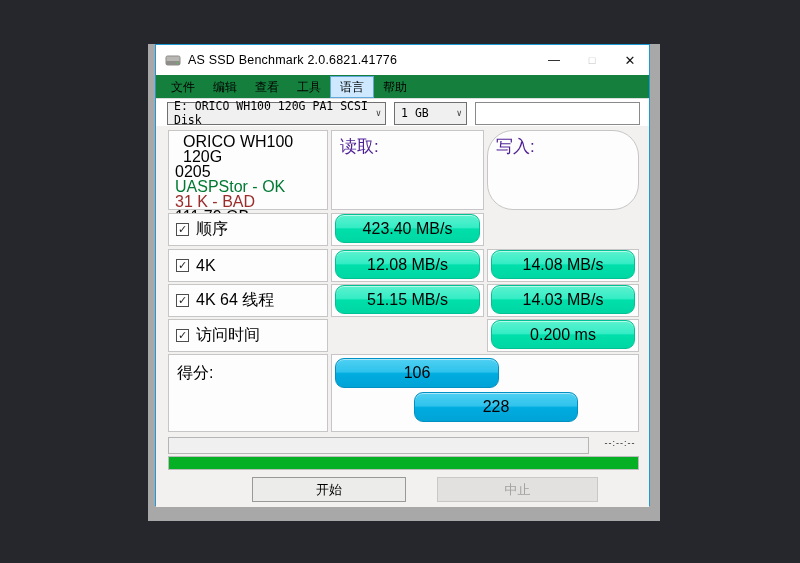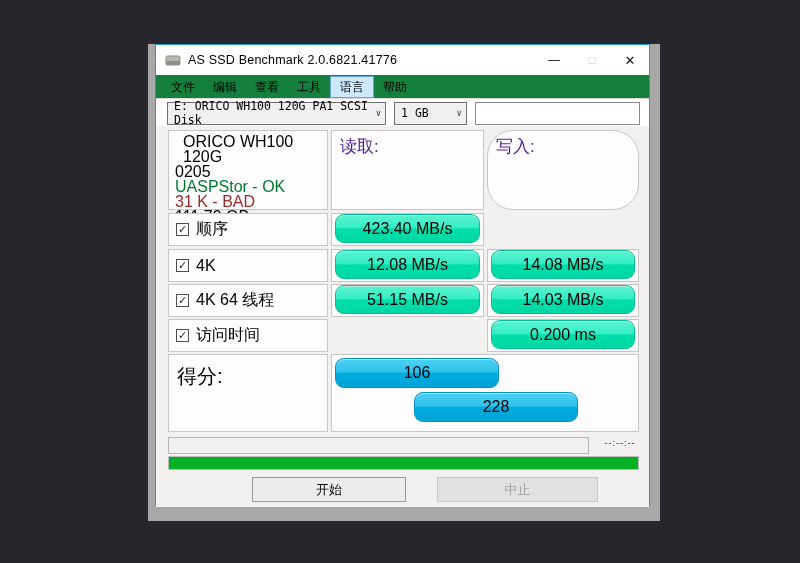--- a/index.html
+++ b/index.html
@@ -67,21 +67,21 @@
 
   .pill { width:100%; height:29px; margin:0 3px; border-radius:9px; display:flex;
           align-items:center; justify-content:center; font-size:16px; color:#000; }
   .pill.teal { background:linear-gradient(180deg,#5cf2cf 0%,#35edc6 46%,#00dfab 52%,#00d7a3 100%);
                border:1px solid #00c193; box-shadow:inset 0 1px 0 rgba(255,255,255,.55); }
   .pill.blue { background:linear-gradient(180deg,#4fd0f2 0%,#2fc3ec 46%,#00ace0 52%,#00a3d6 100%);
                border:1px solid #0090c4; box-shadow:inset 0 1px 0 rgba(255,255,255,.5); }
 
   .r0 { top:87px; } .r1 { top:123px; } .r2 { top:158px; } .r3 { top:193px; }
 
-  .score-cell-label { left:12px; top:228px; width:160px; height:78px; font-size:20px;
+  .score-cell-label { left:12px; top:228px; width:160px; height:78px; font-size:16px;
                       color:#000; padding:8px 0 0 8px; }
   .score-cell-area  { left:175px; top:228px; width:308px; height:78px; }
   .score-pill { position:absolute; width:164px; height:30px; }
   .sp-read  { left:176px; top:232px; }
   .sp-write { left:333px; top:232px; }
   .sp-total { left:255px; top:266px; }
 
   
   .status-bar { position:absolute; left:12px; top:311px; width:421px; height:17px;
                 background:#f0f0f0; border:1px solid #b5b5b5; }

